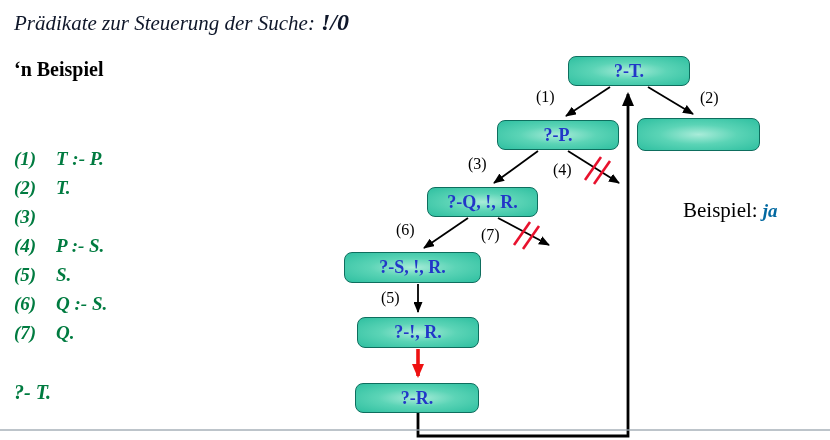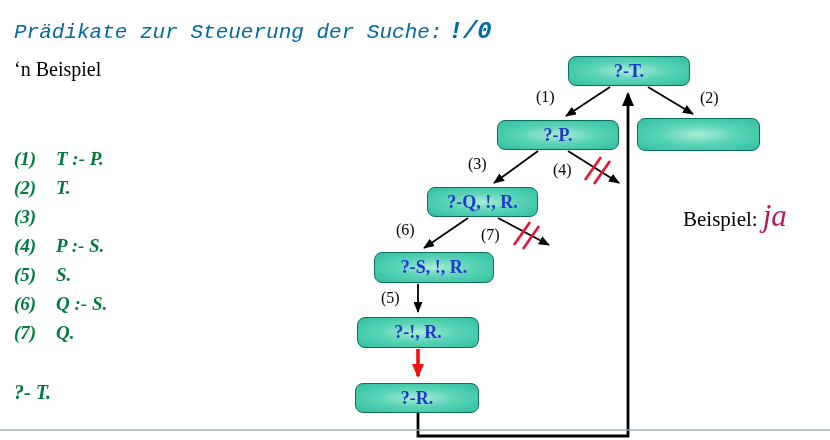--- a/index.html
+++ b/index.html
@@ -2,35 +2,35 @@
 <html><head>
 <meta charset="utf-8">
 <style>
   html,body { margin:0; padding:0; background:#fff; }
   .slide {
     position:relative; width:830px; height:440px; background:#ffffff;
     font-family:"Liberation Serif", serif; overflow:hidden;
   }
 
   
-  .title { position:absolute; left:14px; top:18px; font-size:21px; font-style:italic; color:#0369a1; white-space:nowrap;font-family:Liberation Mono, monospace; }
+  .title { position:absolute; left:14px; top:9px; font-size:21px; font-style:italic; color:#0f172a; white-space:nowrap; }
   .title .cut { font-weight:bold; font-size:24px; padding-left:6px; }
 
   
-  .intro { position:absolute; left:14px; top:55px; font-size:20px; line-height:28px; color:#000; }
+  .intro { position:absolute; left:14px; top:55px; font-size:20px; line-height:28px; color:#000;font-weight:bold; }
 
   
   .clauses { position:absolute; left:14px; top:148px; color:#007B40; font-weight:bold; font-style:italic; font-size:19px; }
   .clause { display:flex; height:29px; align-items:flex-start; }
   .cnum { width:42px; }
   .query { position:absolute; left:14px; top:381px; color:#007B40; font-weight:bold; font-style:italic; font-size:20px; }
 
   
   .answer { position:absolute; left:683px; top:198px; font-size:21px; color:#000; white-space:nowrap; }
-  .answer .ja { color:#be185d; font-weight:normal; font-style:italic; font-size:31px; padding-left:5px; }
+  .answer .ja { color:#0369a1; font-weight:bold; font-style:italic; font-size:19px; padding-left:5px; }
 
   
   .node {
     position:absolute; border:1px solid #0e6e5e; border-radius:8px;
     background:radial-gradient(ellipse at center, #a9ecd9 0%, #5bd4b6 45%, #2ebfa0 100%);
     color:#2236c8; font-weight:bold; font-size:18px;
     display:flex; align-items:center; justify-content:center;
     box-sizing:border-box;
   }
 
@@ -133,21 +133,21 @@
   </div>
   <div class="node" style="left:497px; top:120px; width:122px; height:30px;">
     <span>?-P.</span>
   </div>
   <div class="node" style="left:637px; top:118px; width:123px; height:33px;">
     <span></span>
   </div>
   <div class="node" style="left:427px; top:187px; width:111px; height:30px;">
     <span>?-Q, !, R.</span>
   </div>
-  <div class="node" style="left:374px; top:252px; width:120px; height:31px;">
+  <div class="node" style="left:344px; top:252px; width:137px; height:31px;">
     <span>?-S, !, R.</span>
   </div>
   <div class="node" style="left:357px; top:317px; width:122px; height:31px;">
     <span>?-!, R.</span>
   </div>
   <div class="node" style="left:355px; top:383px; width:124px; height:30px;">
     <span>?-R.</span>
   </div>
 
   <span class="elabel" style="left:536px; top:88px;">(1)</span>

